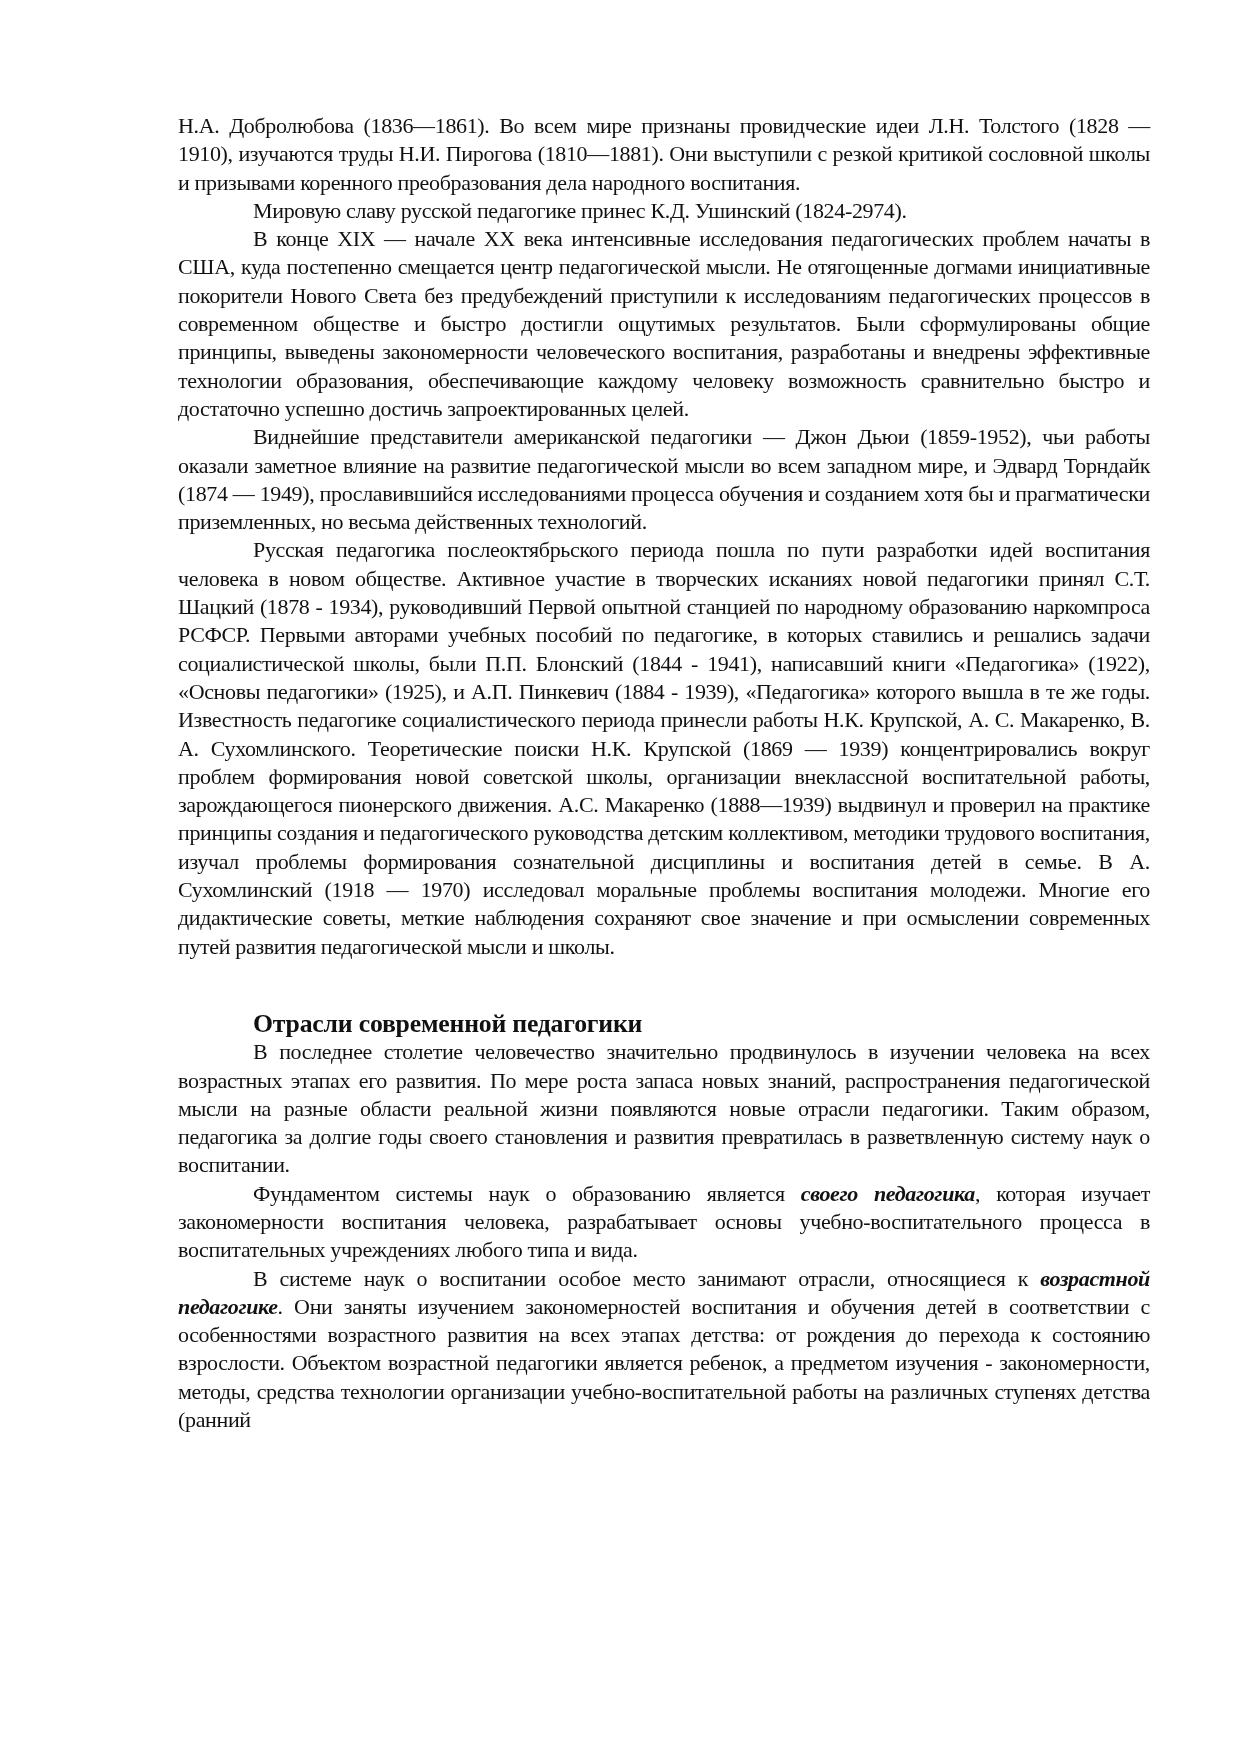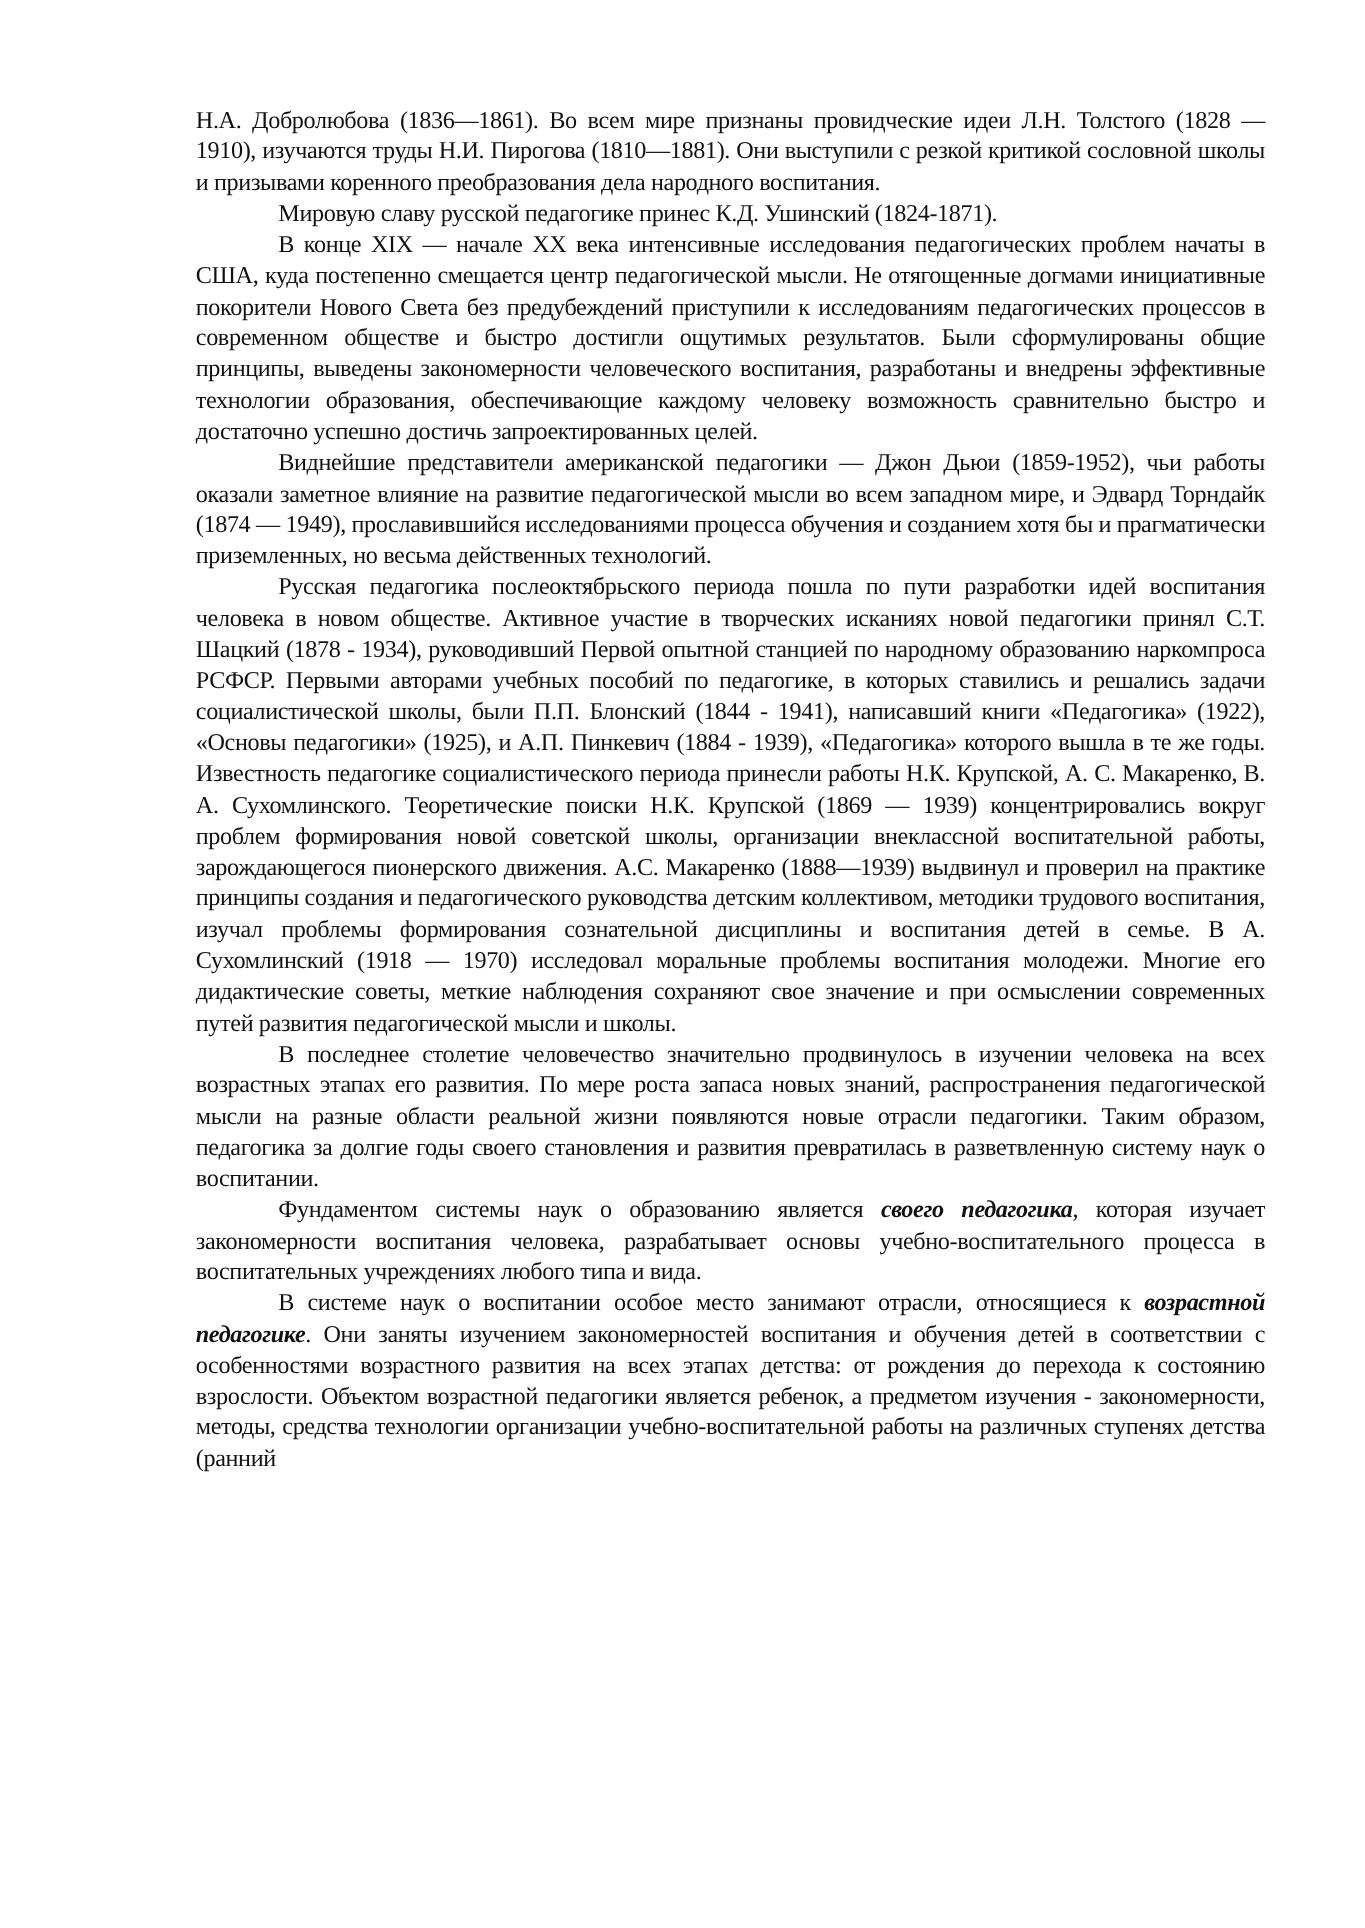--- a/index.html
+++ b/index.html
@@ -11,21 +11,21 @@
     width: 1241px;
     height: 1753px;
     position: relative;
     overflow: hidden;
     font-family: "Liberation Serif", "DejaVu Serif", serif;
     color: #111111;
   }
   .page {
     position: absolute;
     left: 178px;
-    top: 95px;
+    top: 112px;
     width: 972px;
     font-size: 22px;
     line-height: 28.3px;
     letter-spacing: -0.35px;
   }
   .para {
     margin: 0;
     text-align: justify;
     text-indent: 0;
   }
@@ -42,22 +42,23 @@
   .bi {
     font-weight: bold;
     font-style: italic;
   }
 </style>
 </head>
 <body>
 
 <div class="page">
   <p class="para">Н.А. Добролюбова (1836—1861). Во всем мире признаны провидческие идеи Л.Н. Толстого (1828 — 1910), изучаются труды Н.И. Пирогова (1810—1881). Они выступили с резкой критикой сословной школы и призывами коренного преобразования дела народного воспитания.</p>
-  <p class="para indent">Мировую славу русской педагогике принес К.Д. Ушинский (1824-1871).</p>
+  <p class="para indent">Мировую славу русской педагогике принес К.Д. Ушинский (1824-2974).</p>
   <p class="para indent">В конце XIX — начале XX века интенсивные исследования педагогических проблем начаты в США, куда постепенно смещается центр педагогической мысли. Не отягощенные догмами инициативные покорители Нового Света без предубеждений приступили к исследованиям педагогических процессов в современном обществе и быстро достигли ощутимых результатов. Были сформулированы общие принципы, выведены закономерности человеческого воспитания, разработаны и внедрены эффективные технологии образования, обеспечивающие каждому человеку возможность сравнительно быстро и достаточно успешно достичь запроектированных целей.</p>
   <p class="para indent">Виднейшие представители американской педагогики — Джон Дьюи (1859-1952), чьи работы оказали заметное влияние на развитие педагогической мысли во всем западном мире, и Эдвард Торндайк (1874 — 1949), прославившийся исследованиями процесса обучения и созданием хотя бы и прагматически приземленных, но весьма действенных технологий.</p>
   <p class="para indent">Русская педагогика послеоктябрьского периода пошла по пути разработки идей воспитания человека в новом обществе. Активное участие в творческих исканиях новой педагогики принял С.Т. Шацкий (1878 - 1934), руководивший Первой опытной станцией по народному образованию наркомпроса РСФСР. Первыми авторами учебных пособий по педагогике, в которых ставились и решались задачи социалистической школы, были П.П. Блонский (1844 - 1941), написавший книги «Педагогика» (1922), «Основы педагогики» (1925), и А.П. Пинкевич (1884 - 1939), «Педагогика» которого вышла в те же годы. Известность педагогике социалистического периода принесли работы Н.К. Крупской, А. С. Макаренко, В. А. Сухомлинского. Теоретические поиски Н.К. Крупской (1869 — 1939) концентрировались вокруг проблем формирования новой советской школы, организации внеклассной воспитательной работы, зарождающегося пионерского движения. А.С. Макаренко (1888—1939) выдвинул и проверил на практике принципы создания и педагогического руководства детским коллективом, методики трудового воспитания, изучал проблемы формирования сознательной дисциплины и воспитания детей в семье. В А. Сухомлинский (1918 — 1970) исследовал моральные проблемы воспитания молодежи. Многие его дидактические советы, меткие наблюдения сохраняют свое значение и при осмыслении современных путей развития педагогической мысли и школы.</p>
 
+  <h3 class="heading">Отрасли современной педагогики</h3>
 
   <p class="para indent">В последнее столетие человечество значительно продвинулось в изучении человека на всех возрастных этапах его  развития. По мере роста запаса новых знаний, распространения педагогической мысли на разные области реальной жизни появляются новые отрасли педагогики. Таким образом, педагогика за долгие годы своего становления и развития превратилась в разветвленную систему наук о воспитании.</p>
   <p class="para indent"><span>Фундаментом системы наук о образованию является </span><span class="bi">своего педагогика</span><span>, которая изучает закономерности воспитания человека, разрабатывает основы учебно-воспитательного процесса в воспитательных учреждениях любого типа и вида.</span></p>
   <p class="para indent"><span>В системе наук о воспитании особое место занимают отрасли, относящиеся к </span><span class="bi">возрастной педагогике</span><span>. Они заняты изучением закономерностей воспитания и обучения детей в соответствии с особенностями возрастного развития на всех этапах детства: от рождения до перехода к состоянию взрослости. Объектом возрастной педагогики является ребенок, а предметом изучения - закономерности, методы, средства технологии организации учебно-воспитательной работы на различных ступенях детства (ранний</span></p>
 </div>
 
 </body></html>

